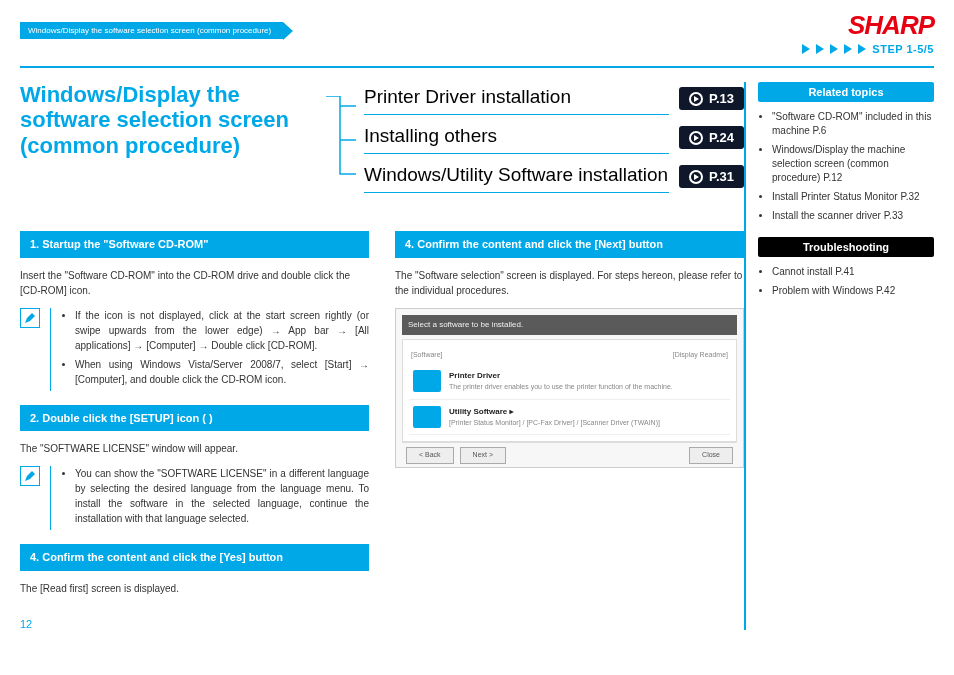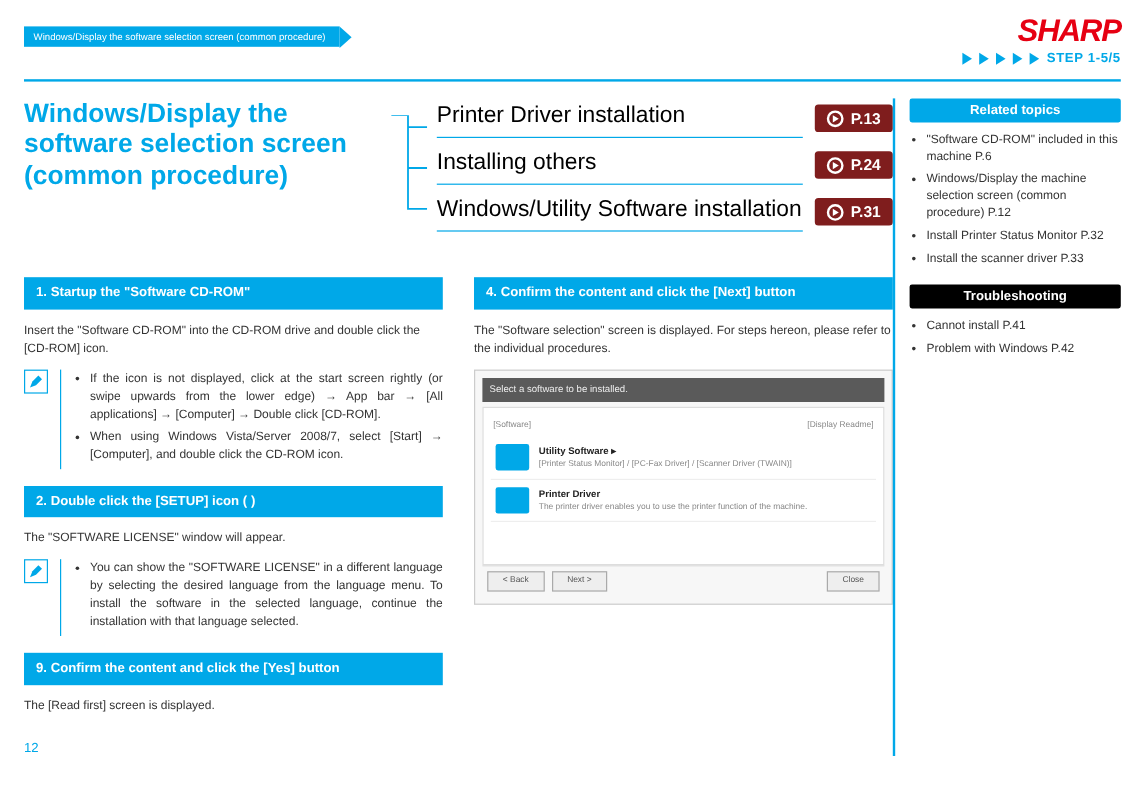--- a/index.html
+++ b/index.html
@@ -16,36 +16,36 @@
 
   .content { display:flex; gap:0; }
   .main { flex:1; }
   .sidebar { width:190px; border-left:2px solid #00a8e8; padding-left:12px; }
 
   .title-row { display:flex; align-items:flex-start; }
   .page-title { color:#00a8e8; font-size:22px; font-weight:600; line-height:1.15; width:310px; }
   .toc { flex:1; margin-left:4px; }
   .toc-row { display:flex; align-items:center; gap:10px; margin-bottom:6px; }
   .toc-label { color:#000000; font-size:19px; flex:1; border-bottom:1px solid #00a8e8; padding:4px 0 6px 0; }
-  .page-chip { background:#7f1d1d; color:#fff; display:flex; align-items:center; gap:6px; padding:4px 10px; border-radius:3px; font-size:13px; font-weight:600; min-width:56px; justify-content:center; }
+  .page-chip { background:#0f172a; color:#fff; display:flex; align-items:center; gap:6px; padding:4px 10px; border-radius:3px; font-size:13px; font-weight:600; min-width:56px; justify-content:center; }
   .play { width:14px; height:14px; border-radius:50%; border:2px solid #fff; display:flex; align-items:center; justify-content:center; }
   .play::after { content:""; border-left:5px solid #fff; border-top:3px solid transparent; border-bottom:3px solid transparent; margin-left:1px; }
   .branch { position:relative; width:30px; }
 
   .columns { display:flex; gap:26px; margin-top:18px; }
   .col { flex:1; font-size:10px; line-height:1.5; }
   .step-head { background:#00a8e8; color:#fff; font-weight:bold; font-size:11px; padding:5px 10px; margin:14px 0 10px 0; }
   .body-text { margin-bottom:10px; }
   .note-row { display:flex; gap:10px; margin-bottom:10px; }
   .note-icon { width:20px; height:20px; background:#fff; border:1px solid #00a8e8; position:relative; flex-shrink:0; }
   .note-icon svg { position:absolute; top:2px; left:2px; }
   .note-list { border-left:1px solid #00a8e8; padding-left:10px; flex:1; }
   .note-list li { list-style:disc; margin-left:14px; margin-bottom:4px; text-align:justify; }
 
-  .screenshot { border:1px solid #ccc; background:#f7f7f7; height:196px; margin:2px 0 10px 0; padding:6px; font-size:8px; color:#555; display:flex; flex-direction:column; }
+  .screenshot { border:1px solid #ccc; background:#f7f7f7; height:160px; margin:2px 0 10px 0; padding:6px; font-size:8px; color:#555; display:flex; flex-direction:column; }
   .ss-head { background:#5a5a5a; color:#eee; padding:4px 6px; font-size:8px; }
   .ss-body { flex:1; background:#fff; border:1px solid #ddd; margin-top:4px; padding:6px; }
   .ss-row { display:flex; align-items:center; gap:8px; padding:6px 4px; border-bottom:1px solid #eee; }
   .ss-icn { width:28px; height:22px; background:#00a8e8; border-radius:2px; }
   .ss-tx { flex:1; }
   .ss-t1 { font-weight:bold; color:#222; font-size:8px; }
   .ss-t2 { color:#888; font-size:7px; }
   .ss-foot { display:flex; justify-content:center; gap:6px; padding:4px; border-top:1px solid #ddd; }
   .ss-btn { border:1px solid #aaa; background:#eee; font-size:7px; padding:2px 12px; }
   .ss-btn.r { margin-left:auto; }
@@ -132,47 +132,47 @@
         <div class="note-row">
           <div class="note-icon">
               <svg width="14" height="14">
                 <path d="M2 12 L4 7 L9 2 L12 5 L7 10 L2 12 Z" fill="#00a8e8"></path>
               </svg>
             </div>
           <ul class="note-list">
             <li>You can show the "SOFTWARE LICENSE" in a different language by selecting the desired language from the language menu. To install the software in the selected language, continue the installation with that language selected.</li>
           </ul>
         </div>
-        <div class="step-head">9.  Confirm the content and click the [Yes] button</div>
+        <div class="step-head">4.  Confirm the content and click the [Yes] button</div>
         <div class="body-text">The [Read first] screen is displayed.</div>
       </div>
 
       <div class="col">
         <div class="step-head">4.  Confirm the content and click the [Next] button</div>
         <div class="body-text">The "Software selection" screen is displayed. For steps hereon, please refer to the individual procedures.</div>
 
         <div class="screenshot">
           <div class="ss-head">Select a software to be installed.</div>
           <div class="ss-body">
             <div class="ss-top">
                 <span>[Software]</span>
                 <span>[Display Readme]</span>
               </div>
             <div class="ss-row">
               <div class="ss-icn"></div>
               <div class="ss-tx">
-                  <div class="ss-t1">Utility Software ▸</div>
-                  <div class="ss-t2">[Printer Status Monitor] / [PC-Fax Driver] / [Scanner Driver (TWAIN)]</div>
+                  <div class="ss-t1">Printer Driver</div>
+                  <div class="ss-t2">The printer driver enables you to use the printer function of the machine.</div>
                 </div>
             </div>
             <div class="ss-row">
               <div class="ss-icn"></div>
               <div class="ss-tx">
-                  <div class="ss-t1">Printer Driver</div>
-                  <div class="ss-t2">The printer driver enables you to use the printer function of the machine.</div>
+                  <div class="ss-t1">Utility Software ▸</div>
+                  <div class="ss-t2">[Printer Status Monitor] / [PC-Fax Driver] / [Scanner Driver (TWAIN)]</div>
                 </div>
             </div>
           </div>
           <div class="ss-foot">
             <div class="ss-btn">&lt; Back</div>
             <div class="ss-btn">Next &gt;</div>
             <div class="ss-btn r">Close</div>
           </div>
         </div>
 

